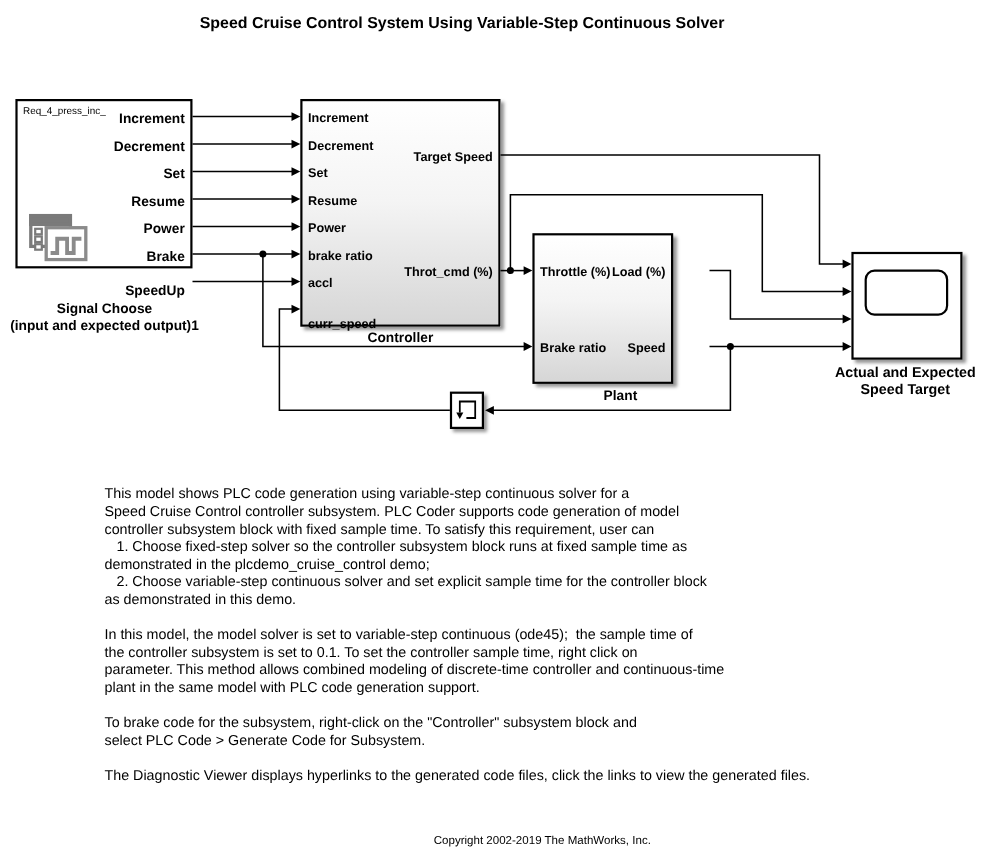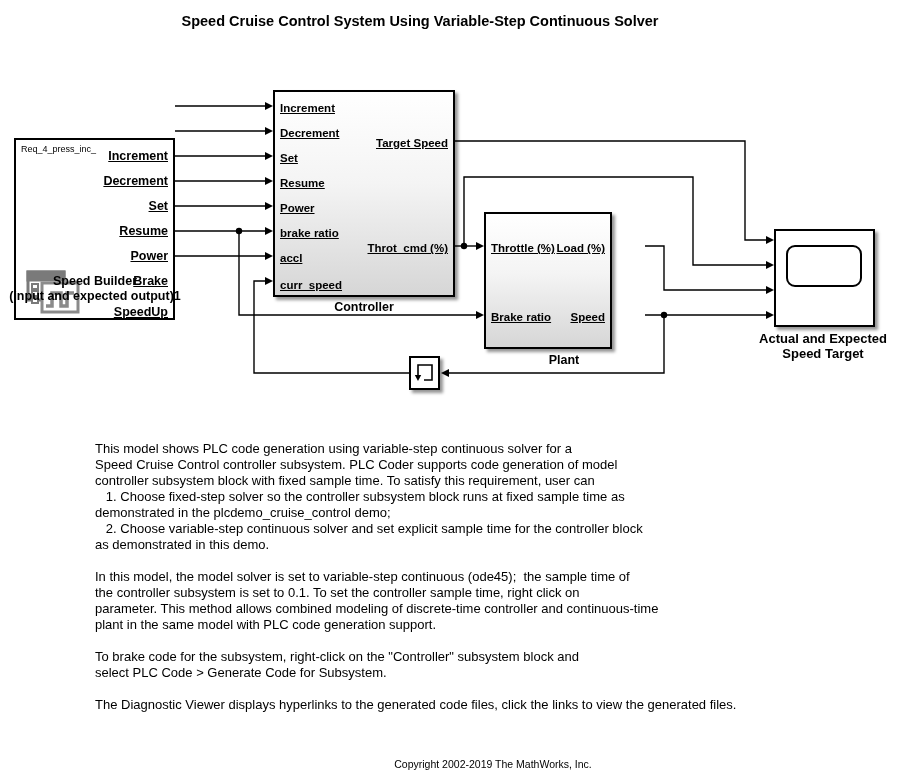--- a/index.html
+++ b/index.html
@@ -13,21 +13,21 @@
     font-size:14.5px;font-weight:bold;line-height:18px;
   }
   
   .block{position:absolute;border:2px solid #000;background:#fff;box-sizing:border-box;}
   .subsys{
     background:linear-gradient(180deg,#ffffff 0%,#f4f4f4 45%,#d6d6d6 100%);
     box-shadow:3px 3px 3px rgba(0,0,0,0.42);
   }
   .shadowed{box-shadow:3px 3px 3px rgba(0,0,0,0.42);}
   .portlabel{
-    position:absolute;font-weight:bold;line-height:14px;height:14px;white-space:nowrap;text-decoration:underline;
+    position:absolute;font-weight:bold;line-height:14px;height:14px;white-space:nowrap;
   }
   .pl-left{left:5px;text-align:left;}
   .pl-right{right:5px;text-align:right;}
   .fs-sb{font-size:12.5px;}
   .fs-io{font-size:11.5px;}
   .blocklabel{
     position:absolute;text-align:center;font-weight:bold;
     font-size:12.5px;line-height:15px;white-space:nowrap;transform:translateX(-50%);
   }
   #sb-tag{position:absolute;left:5px;top:4px;font-size:9px;font-weight:normal;}
@@ -47,53 +47,53 @@
   #copyright{
     position:absolute;left:493px;top:758px;transform:translateX(-50%);
     font-size:10.5px;white-space:nowrap;text-align:center;
   }
 </style>
 </head>
 <body>
 
 <div id="model-title" class="abs">Speed Cruise Control System Using Variable-Step Continuous Solver</div>
 
-<div class="block" style="left:14px;top:90px;width:161px;height:182px;margin-top:48px;">
+<div class="block" style="left:14px;top:90px;width:161px;height:154px;">
   <div id="sb-tag">Req_4_press_inc_</div>
   <div class="portlabel pl-right fs-sb" style="top:9px;">Increment</div>
   <div class="portlabel pl-right fs-sb" style="top:34px;">Decrement</div>
   <div class="portlabel pl-right fs-sb" style="top:59px;">Set</div>
   <div class="portlabel pl-right fs-sb" style="top:84px;">Resume</div>
   <div class="portlabel pl-right fs-sb" style="top:109px;">Power</div>
   <div class="portlabel pl-right fs-sb" style="top:134px;">Brake</div>
   <div class="portlabel pl-right fs-sb" style="top:165px;">SpeedUp</div>
   <svg style="position:absolute;left:10px;bottom:4px;" width="54" height="44" viewBox="0 0 54 44">
     <rect x="2" y="2" width="36" height="28" fill="#ffffff" stroke="#7a7a7a" stroke-width="3"></rect>
     <rect x="2" y="2" width="36" height="8" fill="#7a7a7a" stroke="#7a7a7a" stroke-width="3"></rect>
     <rect x="6" y="14" width="6" height="5" fill="#fff" stroke="#7a7a7a" stroke-width="2"></rect>
     <rect x="6" y="21" width="6" height="5" fill="#fff" stroke="#7a7a7a" stroke-width="2"></rect>
     <rect x="6" y="28" width="6" height="5" fill="#fff" stroke="#7a7a7a" stroke-width="2"></rect>
     <rect x="16" y="13" width="36" height="29" fill="#ffffff" stroke="#8b8b8b" stroke-width="3"></rect>
     <path d="M20 36 h6 v-13 h9 v13 h6 v-13 h7" fill="none" stroke="#8b8b8b" stroke-width="3.5"></path>
   </svg>
 </div>
 <div class="blocklabel" style="left:95px;top:274px;">
-  <div>Speed Builder</div>
+  <div>Signal Choose</div>
   <div>(input and expected output)1</div>
 </div>
 
 <div class="block subsys" style="left:273px;top:90px;width:182px;height:207px;">
   <div class="portlabel pl-left fs-io" style="top:9px;">Increment</div>
   <div class="portlabel pl-left fs-io" style="top:34px;">Decrement</div>
   <div class="portlabel pl-left fs-io" style="top:59px;">Set</div>
   <div class="portlabel pl-left fs-io" style="top:84px;">Resume</div>
   <div class="portlabel pl-left fs-io" style="top:109px;">Power</div>
   <div class="portlabel pl-left fs-io" style="top:134px;">brake ratio</div>
   <div class="portlabel pl-left fs-io" style="top:159px;">accl</div>
-  <div class="portlabel pl-left fs-io" style="top:186px;">curr_speed</div>
+  <div class="portlabel pl-left fs-io" style="top:196px;">curr_speed</div>
   <div class="portlabel pl-right fs-io" style="top:44px;">Target Speed</div>
   <div class="portlabel pl-right fs-io" style="top:149px;">Throt_cmd (%)</div>
 </div>
 <div class="blocklabel" style="left:364px;top:300px;">Controller</div>
 
 <div class="block subsys" style="left:484px;top:212px;width:128px;height:137px;">
   <div class="portlabel pl-left fs-io" style="top:27px;">Throttle (%)</div>
   <div class="portlabel pl-left fs-io" style="top:96px;">Brake ratio</div>
   <div class="portlabel pl-right fs-io" style="top:27px;">Load (%)</div>
   <div class="portlabel pl-right fs-io" style="top:96px;">Speed</div>

